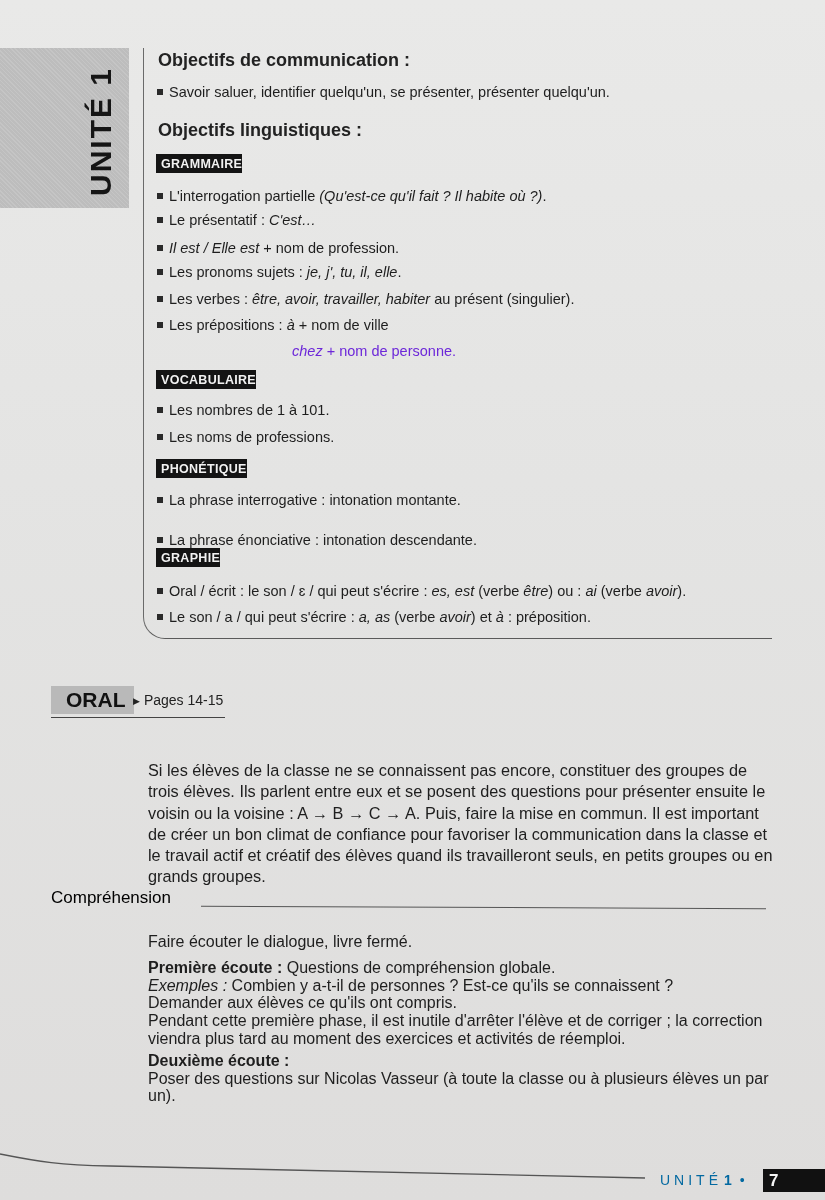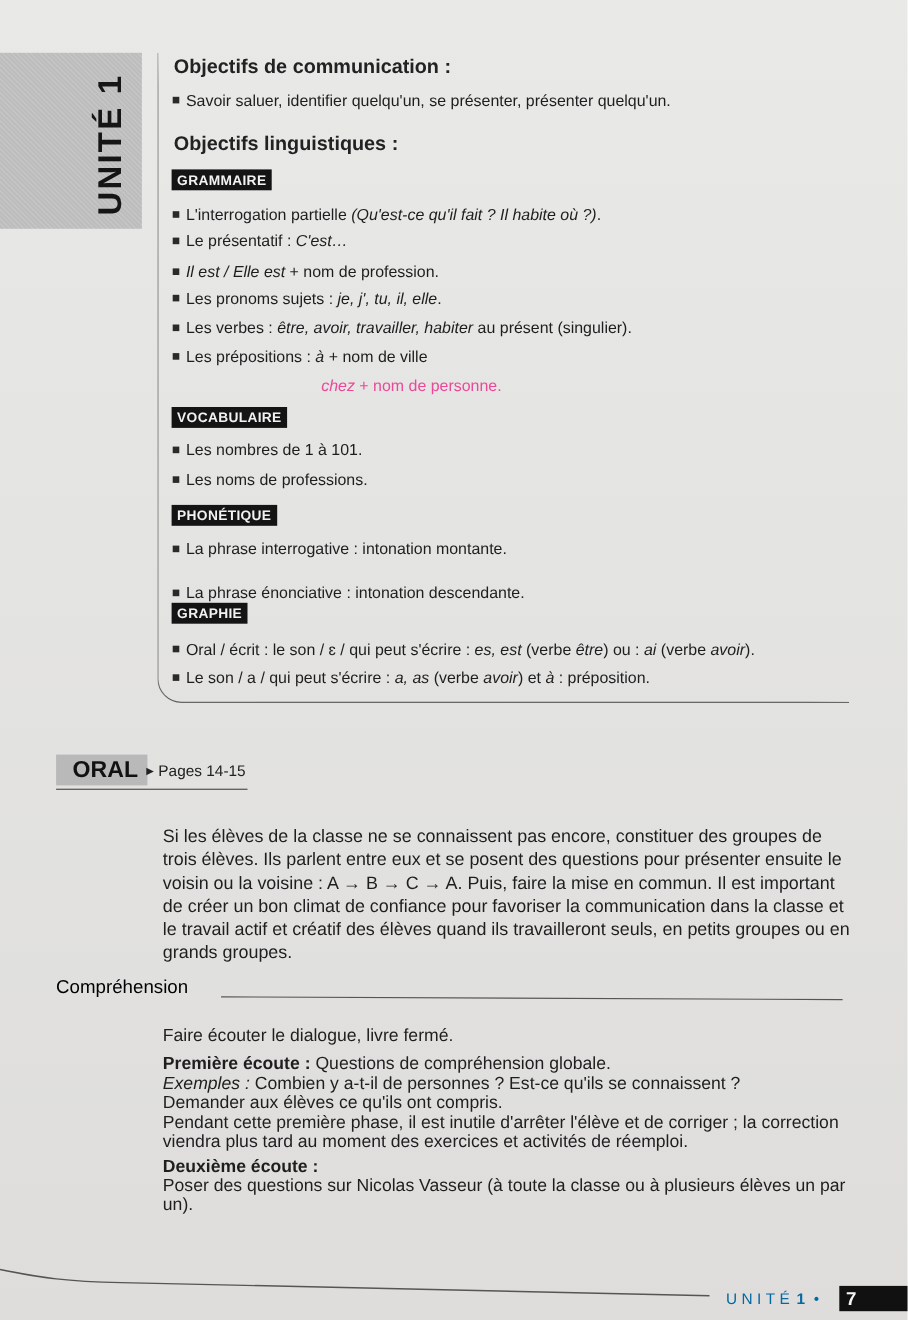--- a/index.html
+++ b/index.html
@@ -24,34 +24,34 @@
     border-bottom-left-radius: 22px;
   }
   .h-obj { position: absolute; left: 158px; font-weight: bold; font-size: 18px; color: #222; }
   .bullet {
     position: absolute; left: 157px; font-size: 14.5px; white-space: nowrap; color: #1e1e1e;
   }
   .bullet .sq {
     display: inline-block; width: 6px; height: 6px; background: #2a2a2a; margin-right: 6px; vertical-align: 2px;
   }
   .bullet i, .sub i { font-style: italic; }
-  .sub { position: absolute; font-size: 14.5px; white-space: nowrap; color: #ec4899; }
+  .sub { position: absolute; font-size: 14.5px; white-space: nowrap; color: #6d28d9; }
   .tag {
     position: absolute; left: 156px; background: #141414; color: #f2f2f2; font-weight: bold;
-    font-size: 12.5px; padding: 3px 5px 2px 5px; letter-spacing: 0.3px;
+    font-size: 12.5px; padding: 3px 0 2px 5px; letter-spacing: 0.3px;
   }
   .oral-block { position: absolute; left: 51px; top: 686px; }
   .oral-label {
     position: absolute; left: 0; top: 0; width: 68px; height: 28px;
     background: #b9b9b9; font-weight: bold; font-size: 21px; color: #111; padding-left: 15px; line-height: 28px;
   }
   .oral-pages { position: absolute; left: 82px; top: 6px; font-size: 14px; white-space: nowrap; color: #222; }
   .oral-pages .tri { font-size: 9px; margin-right: 4px; vertical-align: 1px; }
   .oral-rule { position: absolute; left: 0; top: 31px; width: 174px; border-top: 1.5px solid #444; }
-  .para { position: absolute; left: 148px; width: 628px; font-size: 16.3px; line-height: 21.3px; color: #1e1e1e; }
+  .para { position: absolute; left: 148px; width: 628px; font-size: 16.3px; line-height: 21.3px; color: #1e1e1e; margin-top: 10px; }
   .para p { margin: 0; }
   .sec-title { position: absolute; left: 51px; top: 888px; font-size: 17px; color: #000000; }
   .sec-rule { position: absolute; left: 201px; top: 907px; width: 565px; border-top: 1.2px solid #555; transform: rotate(0.25deg); }
   .comp { position: absolute; left: 148px; width: 630px; font-size: 16px; line-height: 17.8px; color: #1e1e1e; }
   .comp .line { white-space: nowrap; }
   .comp b { font-weight: bold; }
   .gap { height: 8px; }
   .footer-rule {
     position: absolute; left: 0; top: 1148px; width: 650px; height: 40px;
   }

